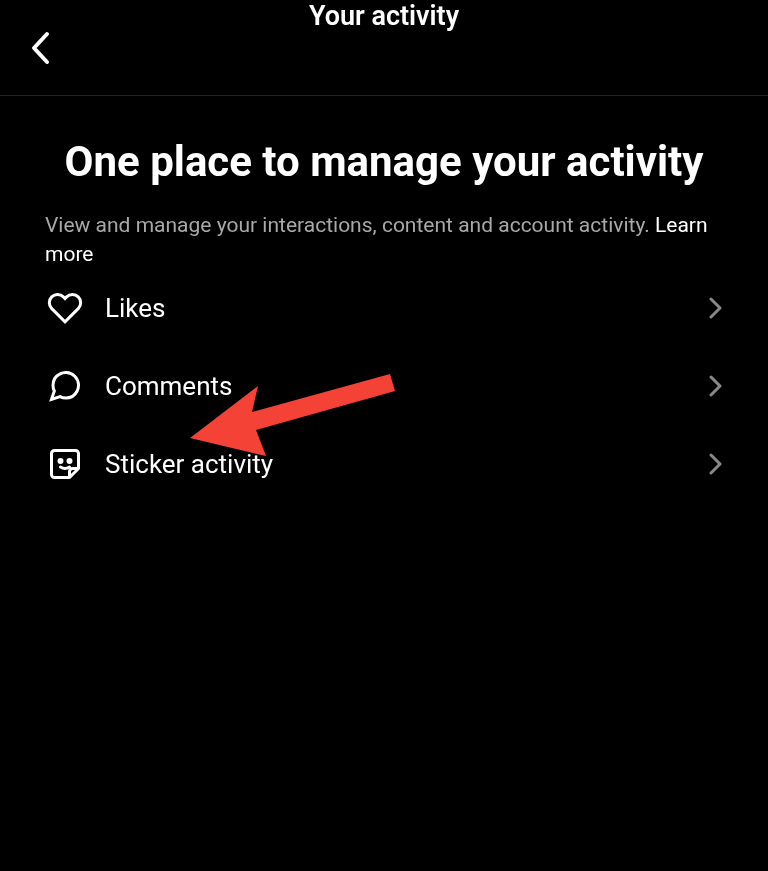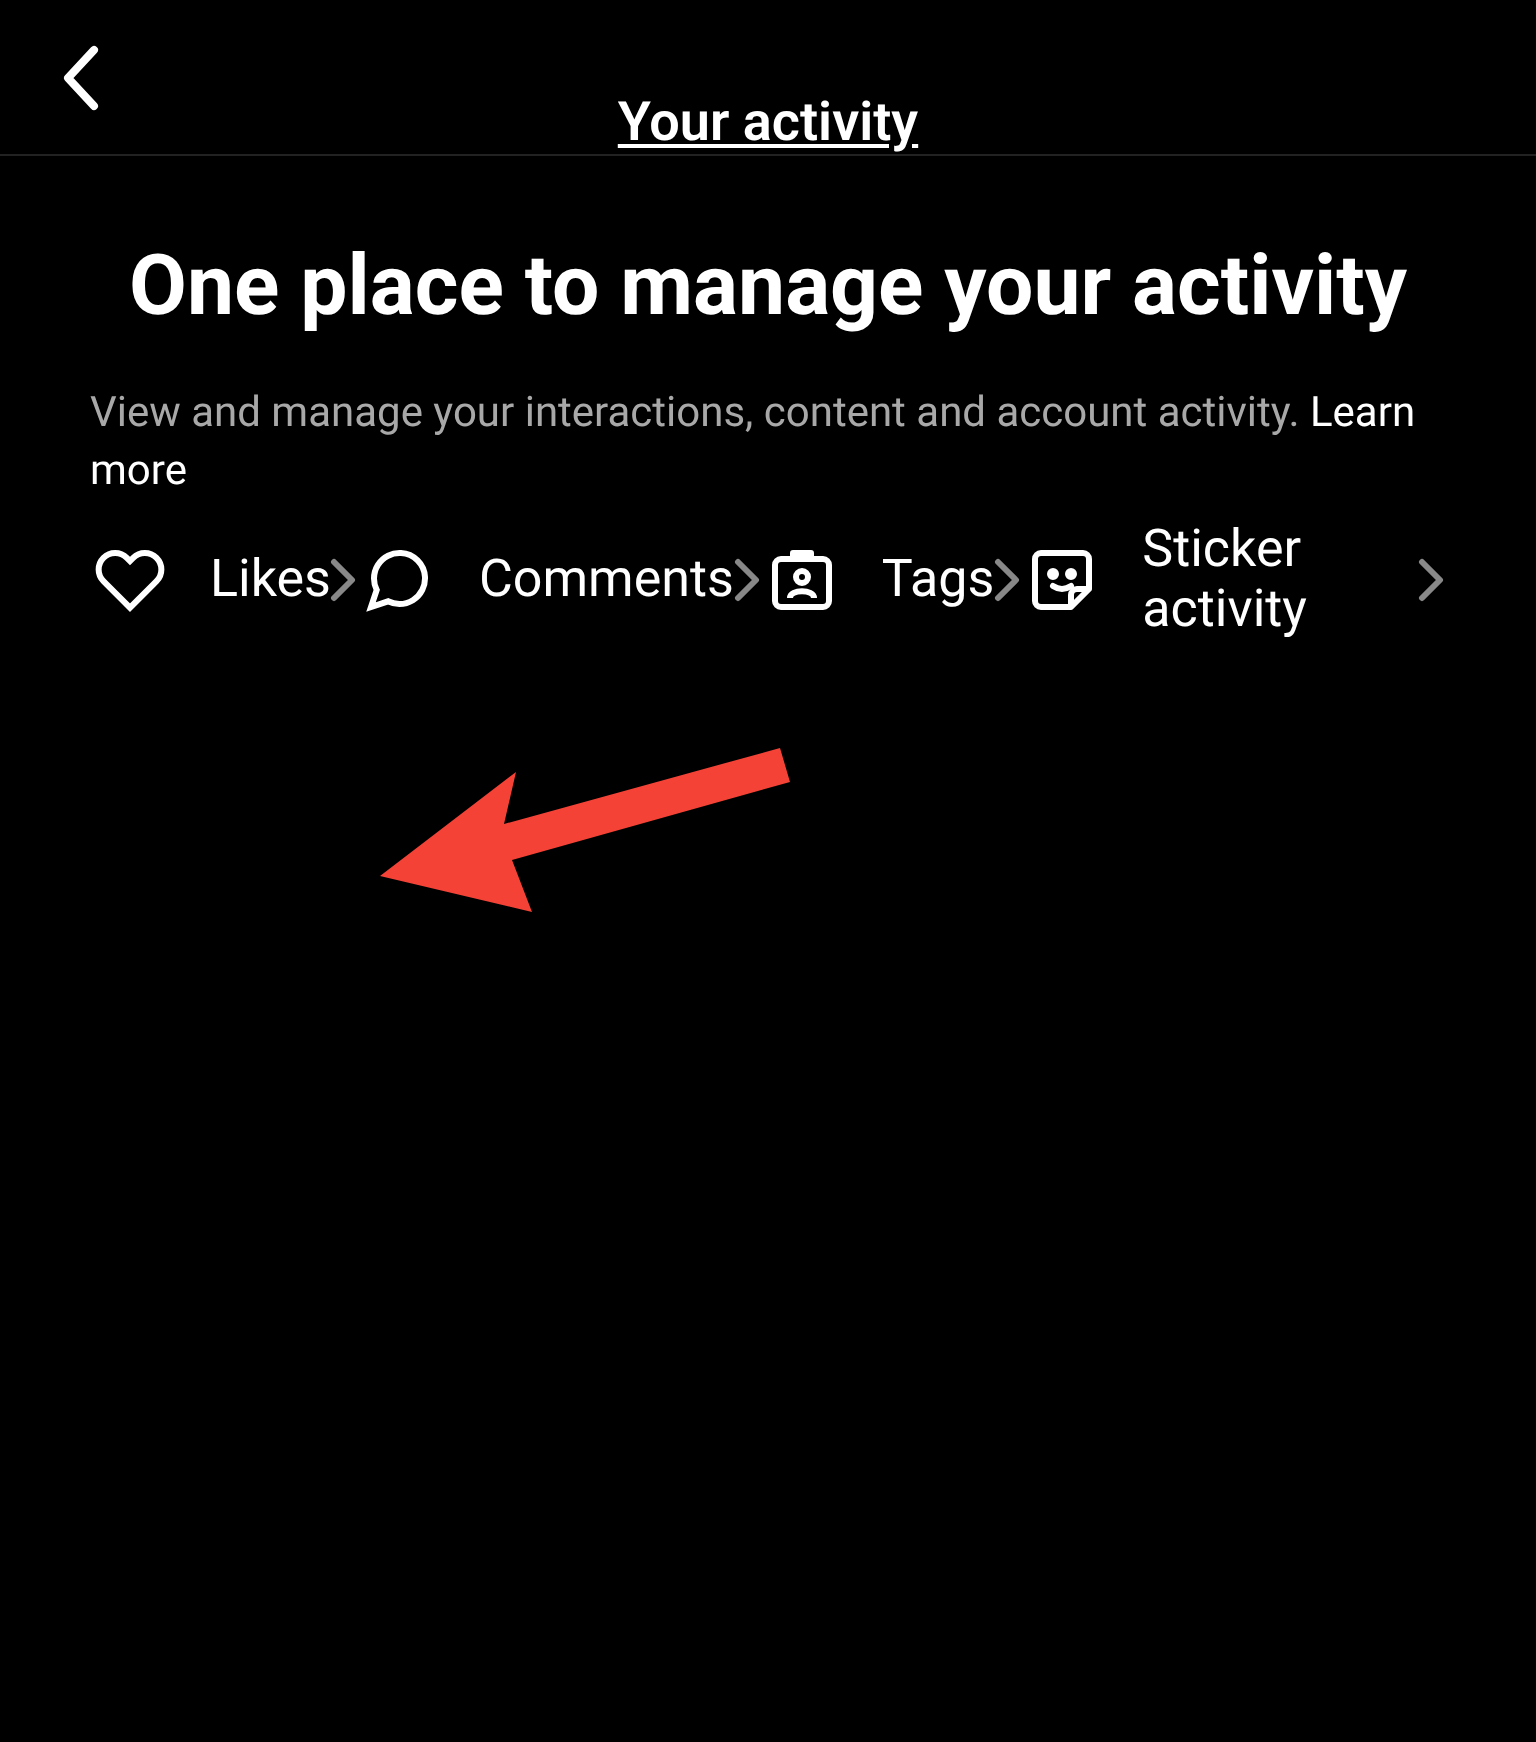--- a/index.html
+++ b/index.html
@@ -11,25 +11,24 @@
       width: 768px;
       height: 871px;
       background: #000;
       color: #fff;
       font-family: -apple-system, BlinkMacSystemFont, "Segoe UI", Roboto, Helvetica, Arial, sans-serif;
       overflow: hidden;
       position: relative;
     }
     .header {
       display: flex;
-      align-items: flex-end;
-      height: 78px;
+      align-items: flex-start;
+      height: 96px;
       border-bottom: 1px solid #222;
       position: relative;
-      text-decoration: underline;
     }
     .back-button {
       position: absolute;
       left: 20px;
       top: 50%;
       transform: translateY(-50%);
       width: 40px;
       height: 40px;
       display: flex;
       align-items: center;
@@ -63,21 +62,21 @@
       color: #fff;
     }
     .section-label {
       color: #a8a8a8;
       font-size: 24px;
       margin-top: 50px;
       margin-bottom: 18px;
     }
     .list {
       display: flex;
-      flex-direction: row;
+      flex-direction: column;
     }
     .list-item {
       display: flex;
       align-items: center;
       height: 78px;
       cursor: pointer;
     }
     .list-icon {
       width: 40px;
       height: 40px;
@@ -145,36 +144,20 @@
         </svg>
       </div>
       <div class="list-label">Comments</div>
       <div class="chevron">
         <svg width="14" height="24" viewBox="0 0 14 24">
             <polyline points="2,3 11,12 2,21" fill="none" stroke="#888" stroke-width="3" stroke-linecap="round" stroke-linejoin="round"></polyline>
           </svg>
       </div>
     </div>
 
-    <div class="list-item">
-      <div class="list-icon">
-        <svg width="36" height="36" viewBox="0 0 24 24" fill="none" stroke="#fff" stroke-width="2" stroke-linejoin="round">
-          <rect x="3" y="5" width="18" height="16" rx="2"></rect>
-          <path d="M9 5 L9 3 L15 3 L15 5"></path>
-          <circle cx="12" cy="11" r="2"></circle>
-          <path d="M8 18 C8 15 16 15 16 18"></path>
-        </svg>
-      </div>
-      <div class="list-label">Tags</div>
-      <div class="chevron">
-        <svg width="14" height="24" viewBox="0 0 14 24">
-            <polyline points="2,3 11,12 2,21" fill="none" stroke="#888" stroke-width="3" stroke-linecap="round" stroke-linejoin="round"></polyline>
-          </svg>
-      </div>
-    </div>
 
     <div class="list-item">
       <div class="list-icon">
         <svg width="36" height="36" viewBox="0 0 24 24" fill="none" stroke="#fff" stroke-width="2" stroke-linejoin="round">
           <path d="M5 3 H19 A2 2 0 0 1 21 5 V15 L15 21 H5 A2 2 0 0 1 3 19 V5 A2 2 0 0 1 5 3 Z"></path>
           <path d="M15 21 V17 A2 2 0 0 1 17 15 H21"></path>
           <circle cx="9" cy="10" r="1" fill="#fff"></circle>
           <circle cx="15" cy="10" r="1" fill="#fff"></circle>
           <path d="M9 14 Q12 16 15 14" stroke-linecap="round"></path>
         </svg>

